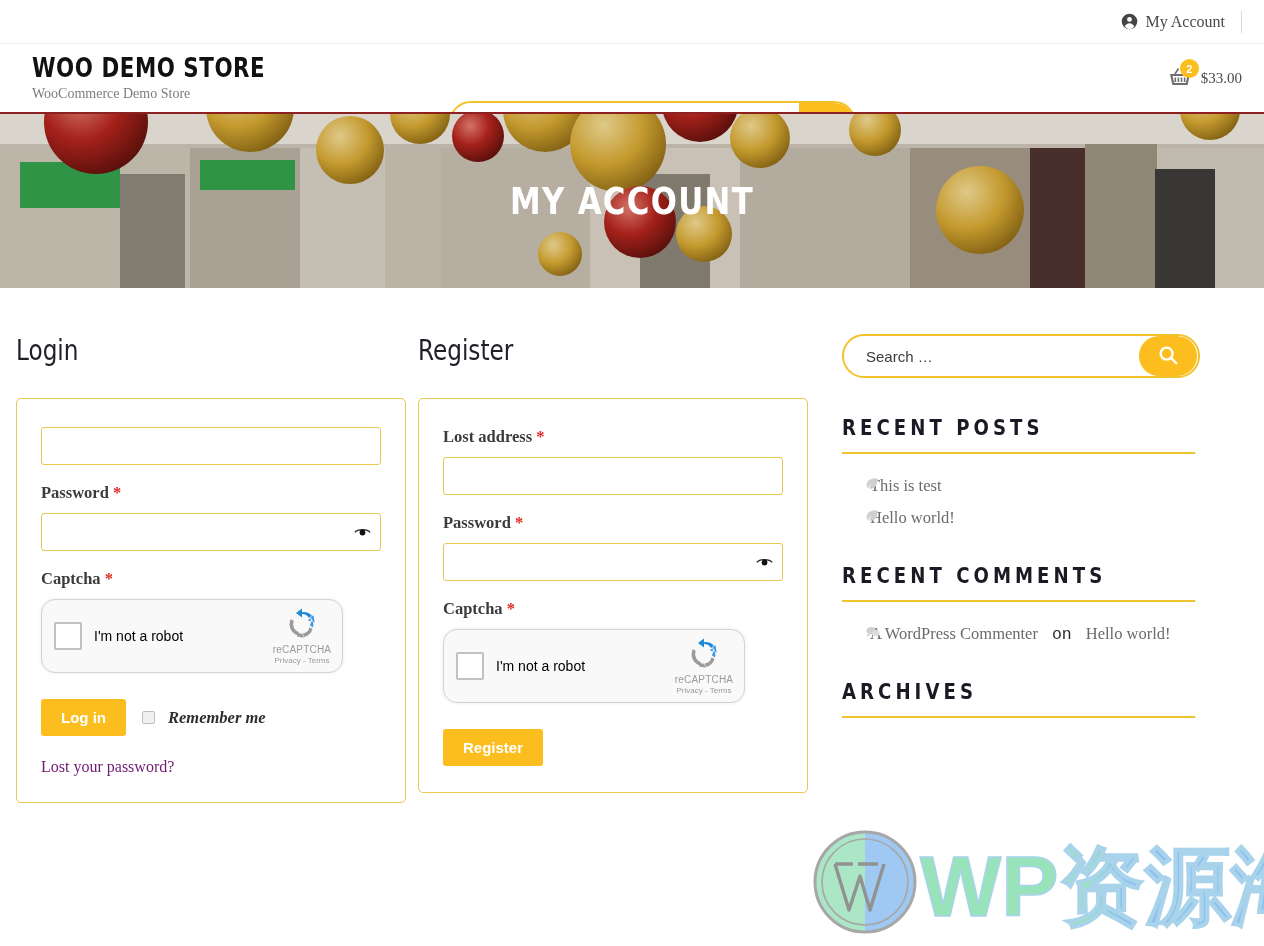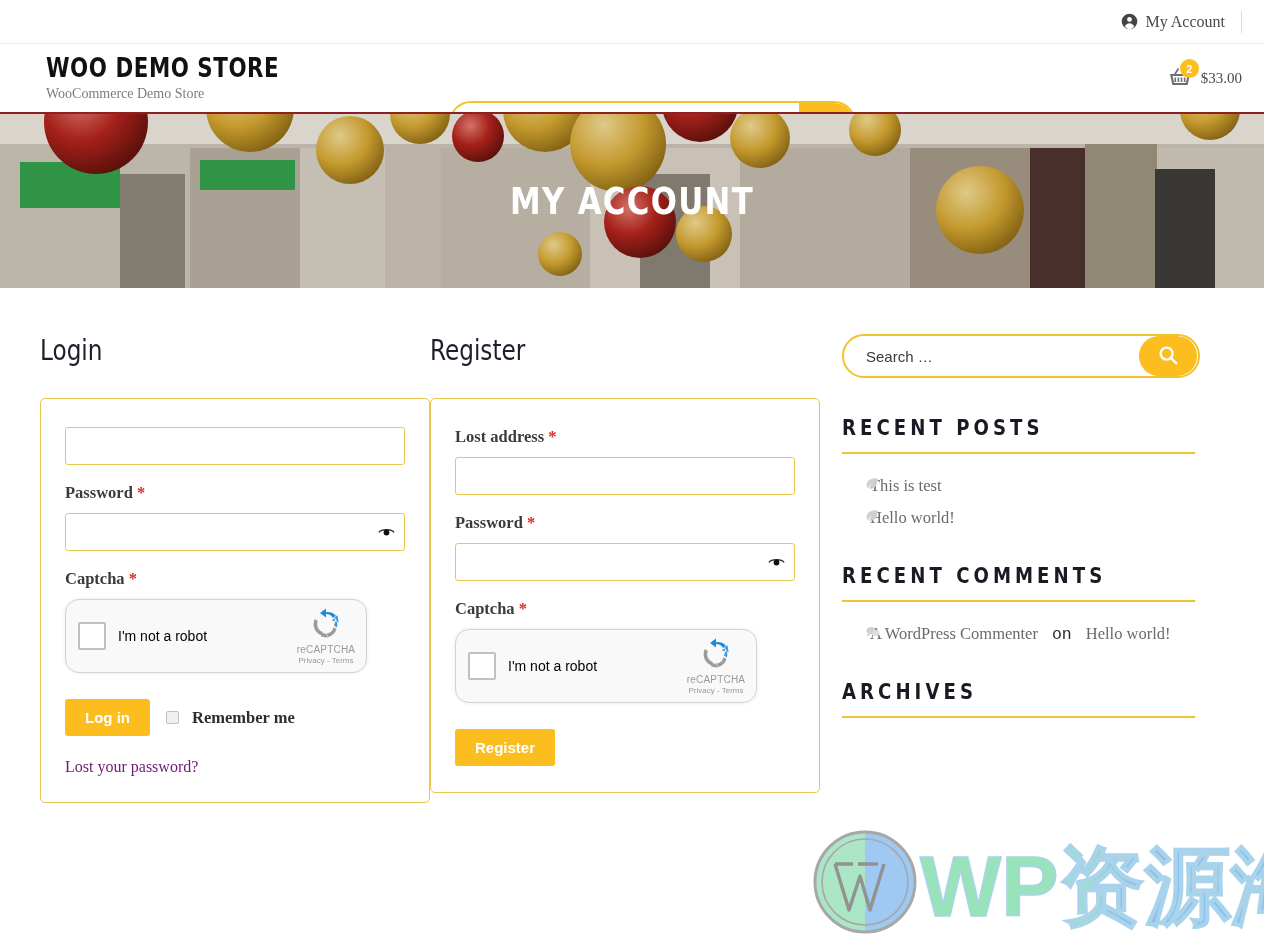--- a/index.html
+++ b/index.html
@@ -27,21 +27,21 @@
     padding-right: 16px;
     border-right: 1px solid #dcdcdc;
     height: 22px;
   }
   .topbar-account svg { display:block; }
 
   
   .header {
     height: 68px; width: 100%;
     display: flex; align-items: center;
-    padding: 0 22px 0 46px;
+    padding: 0 22px 0 32px;
     background: #fff;
     position: relative;
   }
   .brand { width: 420px; }
   .brand-title {
     font-family: "Liberation Sans Narrow", "DejaVu Sans Condensed", "Liberation Sans", sans-serif;
     font-weight: 700; font-size: 27px; letter-spacing: 0.6px;
     color: #111; line-height: 1.05; text-transform: uppercase;
     transform: scaleX(0.88); transform-origin: left center;
   }
@@ -104,21 +104,21 @@
     position: absolute; inset: 0;
     display: flex; align-items: center; justify-content: center;
     font-family: "Liberation Sans Narrow", "DejaVu Sans Condensed", "Liberation Sans", sans-serif;
     font-weight: 700; font-size: 38px; letter-spacing: 1.5px;
     color: #ffffff; text-transform: uppercase;
     transform: scaleX(0.9);
   }
 
   
   .main {
-    display: flex; padding: 0 22px 0 40px; gap: 0;
+    display: flex; padding: 0 22px 0 16px; gap: 12px;
     position: relative;
   }
   .col-login { width: 390px; padding-top: 46px; }
   .col-register { width: 390px; padding-top: 46px; }
   .col-sidebar { width: 390px; padding-top: 46px; padding-left: 22px; }
 
   .col-heading {
     font-family: "Liberation Sans Narrow", "DejaVu Sans Condensed", "Liberation Sans", sans-serif;
     font-size: 28px; font-weight: 400; color: #1f1f2b;
     margin-bottom: 31px; letter-spacing: 0px;
@@ -179,21 +179,21 @@
     margin-top: 1px;
   }
 
   .btn-gold {
     background: #fbbe1e; border: none; border-radius: 3px;
     color: #ffffff;
     font-family: "Liberation Sans", sans-serif; font-weight: 700; font-size: 15px;
     padding: 10px 20px; cursor: pointer;
   }
   .login-actions { display: flex; align-items: center; gap: 16px; margin-top: 26px; }
-  .remember { display: flex; align-items: center; gap: 13px; cursor: pointer; }
+  .remember { display: flex; align-items: center; gap: 13px; cursor: pointer; font-style: italic; }
   .remember-box {
     width: 13px; height: 13px; border: 1px solid #bfbfbf; background: #f0f0f0;
     border-radius: 2px;
   }
   .remember-label {
     font-family: "Liberation Serif", serif; font-weight: 700;
     font-size: 16.5px; color: #2e2e2e;
   }
   .lost-pw {
     display: inline-block; margin-top: 22px;

